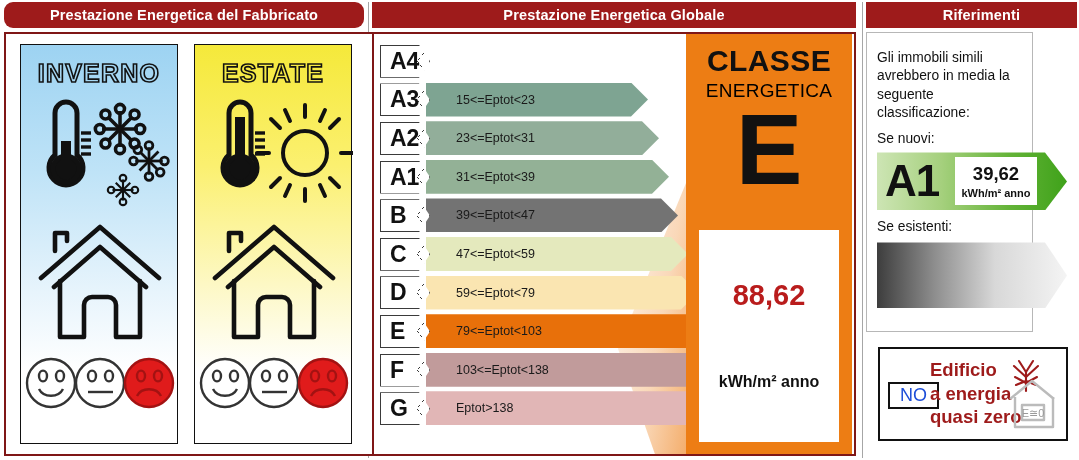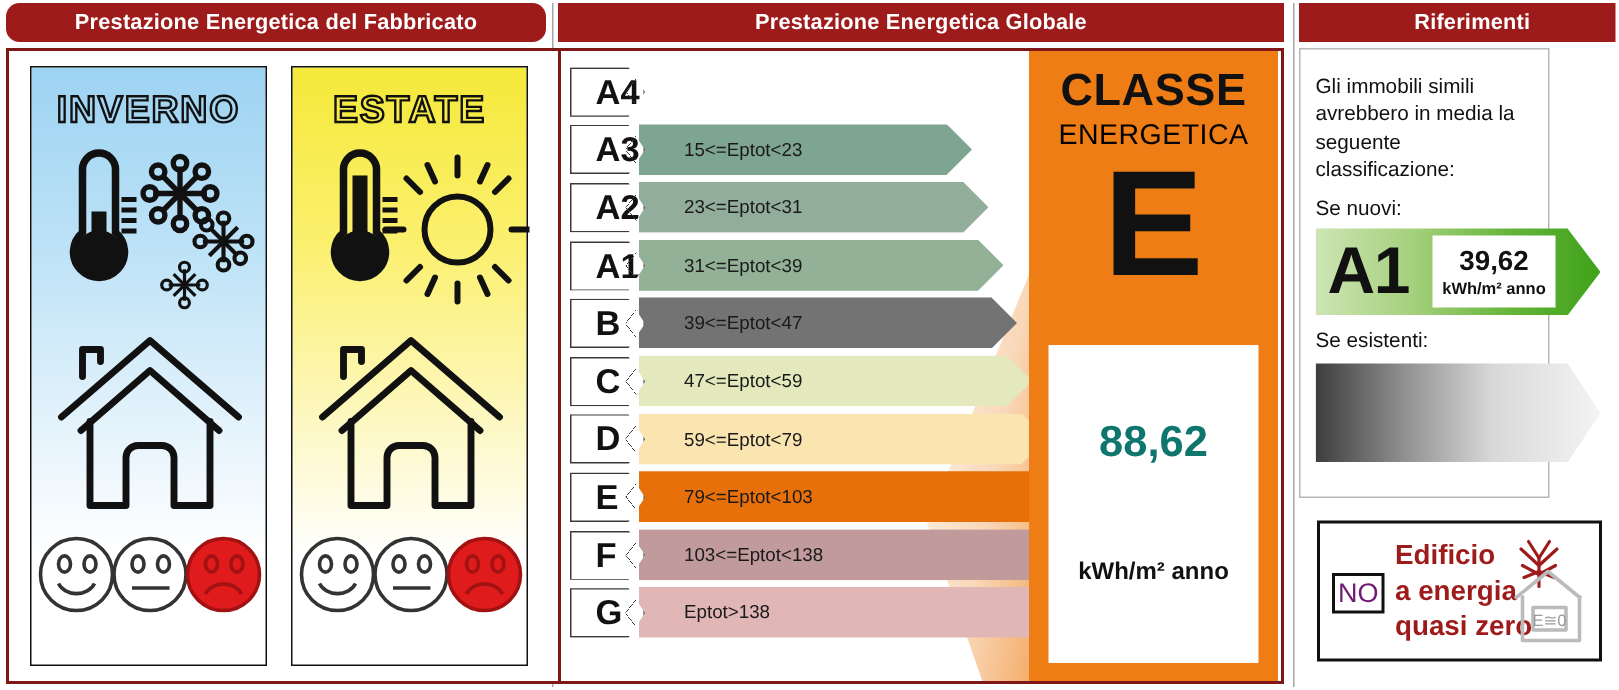--- a/index.html
+++ b/index.html
@@ -89,21 +89,21 @@
   .lbl {
     position: relative;
     z-index: 3;
     width: 50px; height: 33px;
     flex: 0 0 auto;
     background: #fff;
     border: 1.4px solid #3A3A3A;
     display: flex; align-items: center;
     font-size: 23px; font-weight: bold;
     color: #111;
-    padding-left: 16px;
+    padding-left: 9px;
     line-height: 1;
     clip-path: polygon(0 0, 78% 0, 100% 50%, 78% 100%, 0 100%);
   }
   .lbl::after {
     content: "";
     position: absolute;
     right: -1px; top: -1px; bottom: -1px;
     width: 13px;
     background:
       linear-gradient(to bottom right, transparent 49.4%, #3A3A3A 49.4%, #3A3A3A 51.3%, transparent 51.3%) top/100% 50% no-repeat,
@@ -153,21 +153,21 @@
   #ep-box {
     position: absolute;
     left: 13px; top: 198px;
     width: 140px; height: 212px;
     background: #fff;
     display: flex; flex-direction: column;
     align-items: center; justify-content: space-around;
     padding: 18px 0 20px;
   }
   #ep-name  { font-size: 21px; font-weight: bold; color: #111; }
-  #ep-value { font-size: 29px; font-weight: bold; color: #0f766e; }
+  #ep-value { font-size: 29px; font-weight: bold; color: #b91c1c; }
   #ep-unit  { font-size: 16px; font-weight: bold; color: #111; }
 
   
   #rif-box {
     position: absolute;
     left: 866px; top: 32px;
     width: 167px; height: 300px;
     border: 1.5px solid #B7B7B7;
     background: #fff;
     padding: 16px 10px 0;
@@ -201,22 +201,22 @@
   #nzeb-box {
     position: absolute;
     left: 878px; top: 347px;
     width: 190px; height: 94px;
     border: 2px solid #111;
     background: #fff;
   }
   #nzeb-no {
     position: absolute; left: 8px; top: 33px;
     border: 2.2px solid #111;
-    font-size: 18px; color: #701a75;
-    padding: 0 2px; line-height: 1.25;
+    font-size: 18px; color: #1d4ed8;
+    padding: 0 10px; line-height: 1.25;
     background: #fff;
   }
   #nzeb-text {
     position: absolute; left: 50px; top: 9px;
     font-size: 18.5px; font-weight: bold; color: #9E1B1B;
     line-height: 1.28;
   }
   #nzeb-icon { position: absolute; right: 2px; top: 8px; width: 64px; height: 78px; }
 </style>
 </head>

